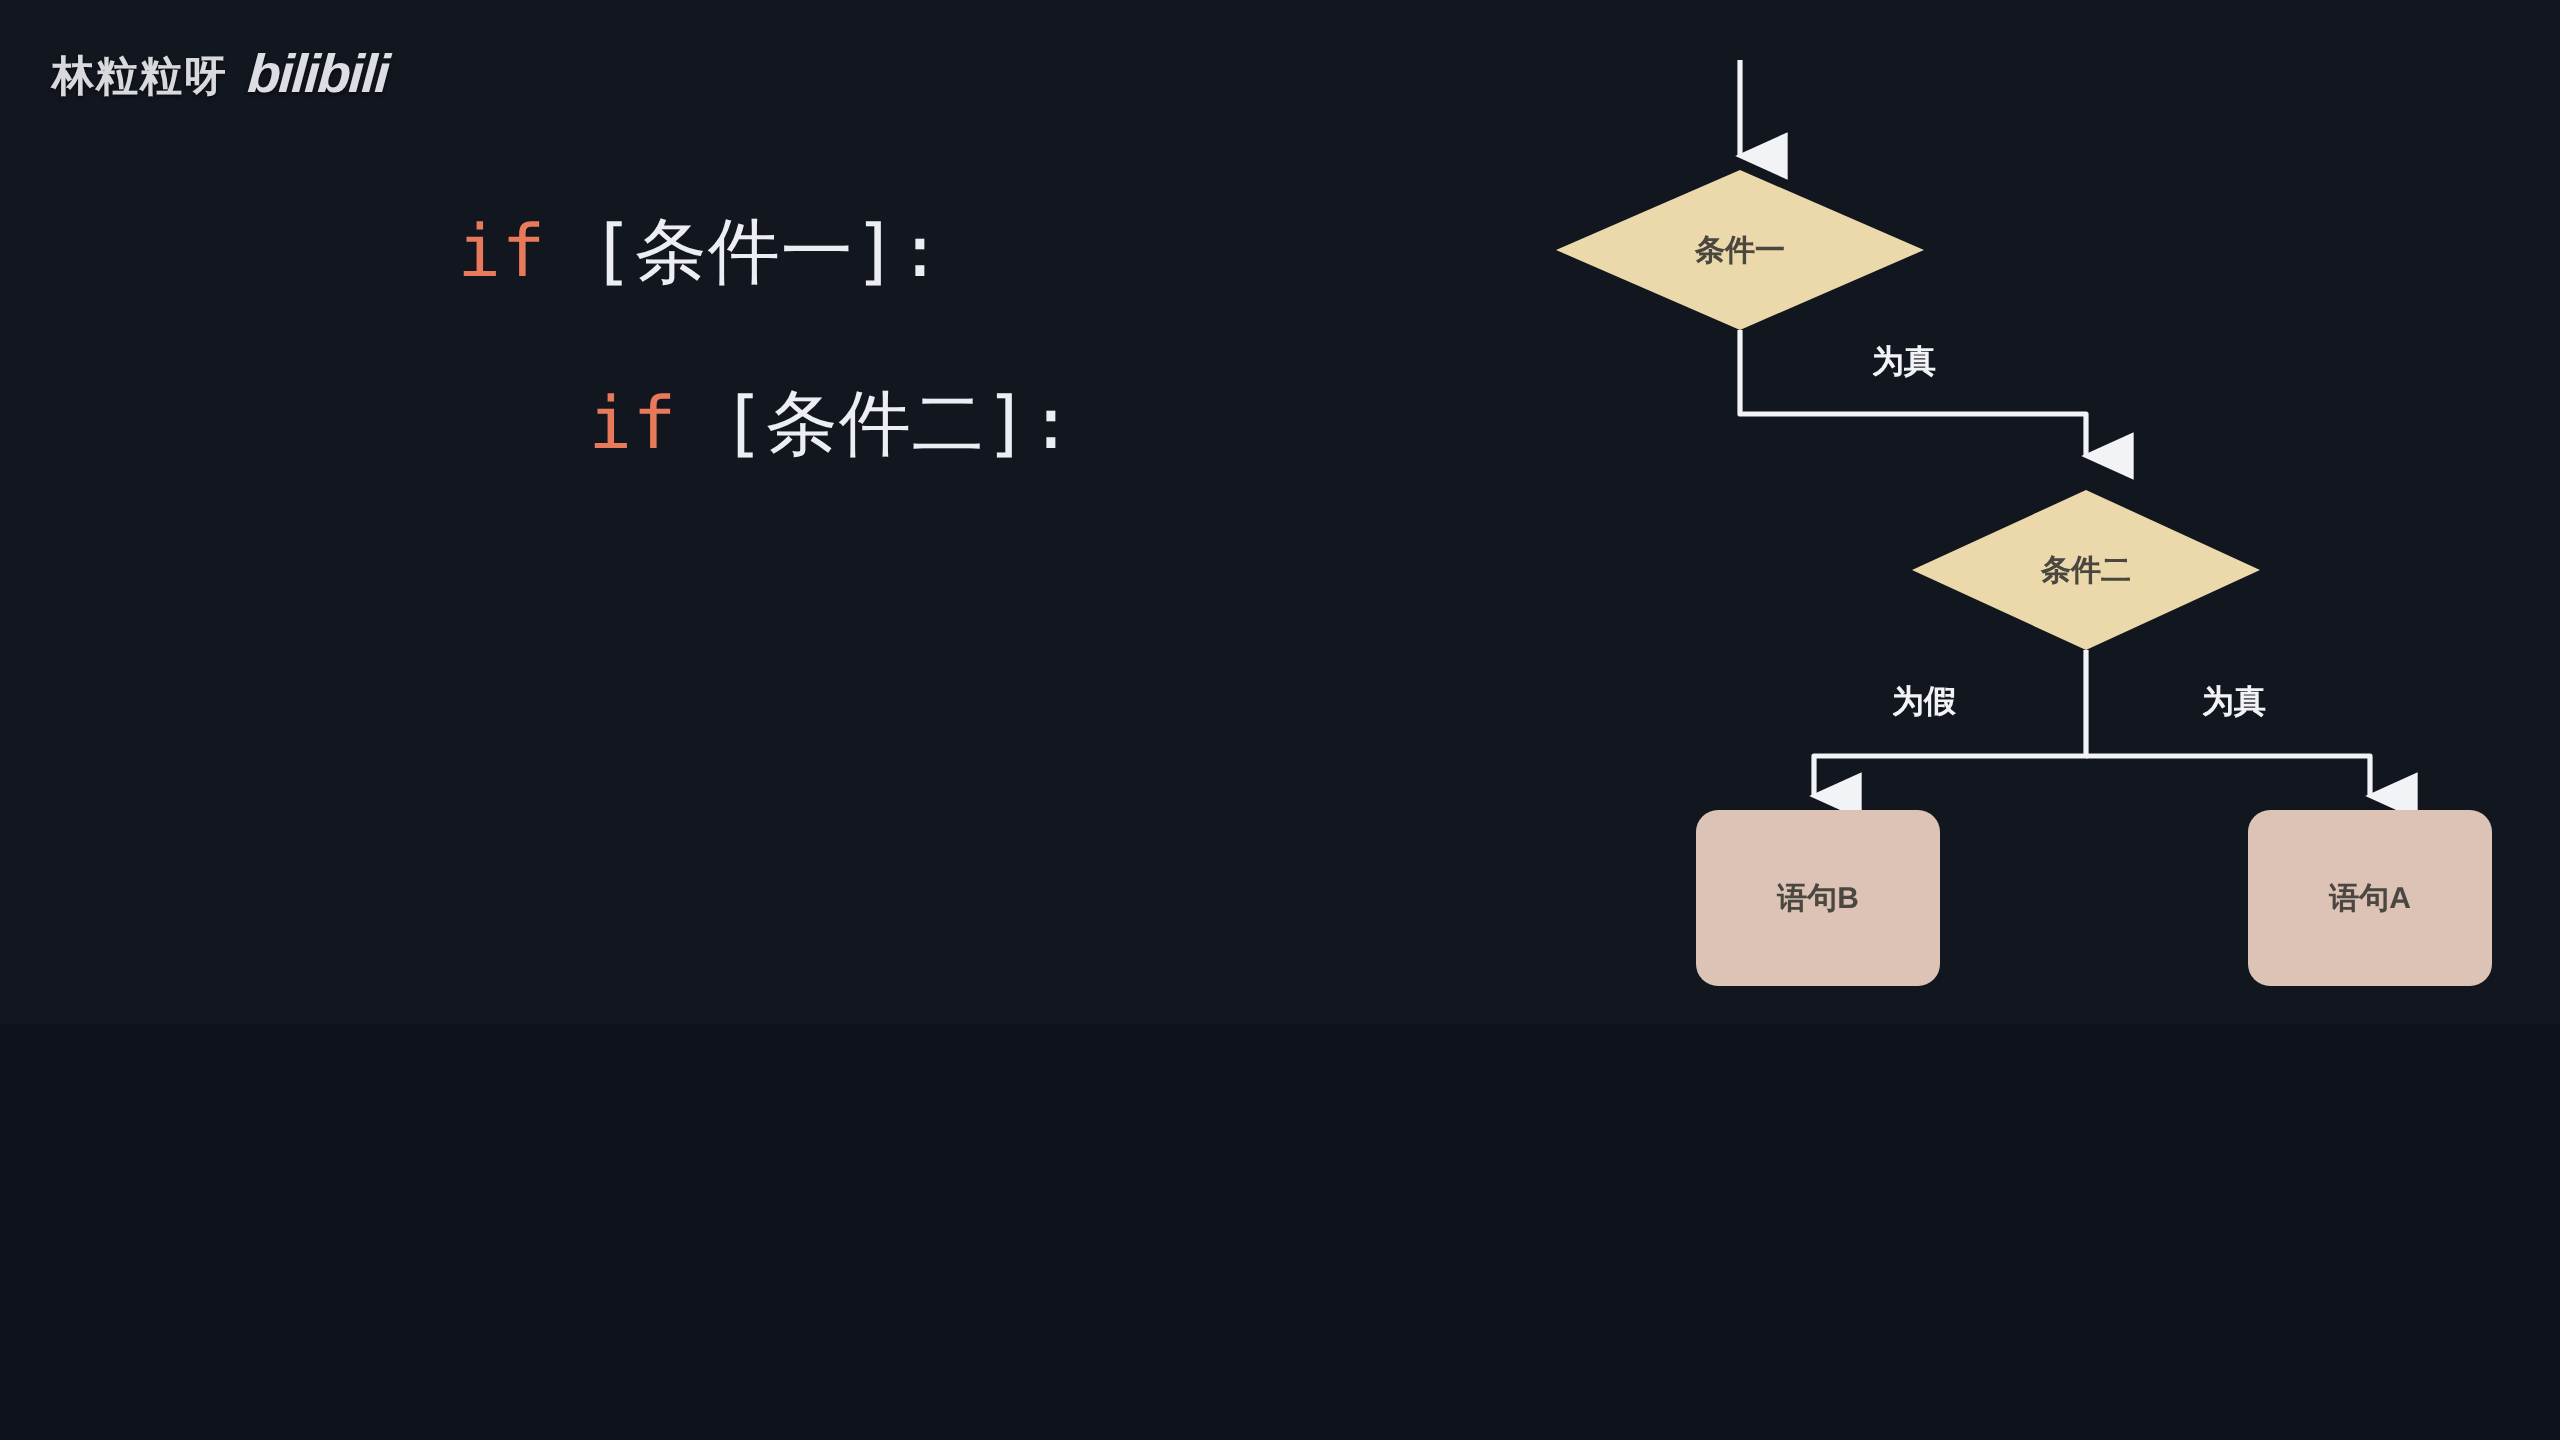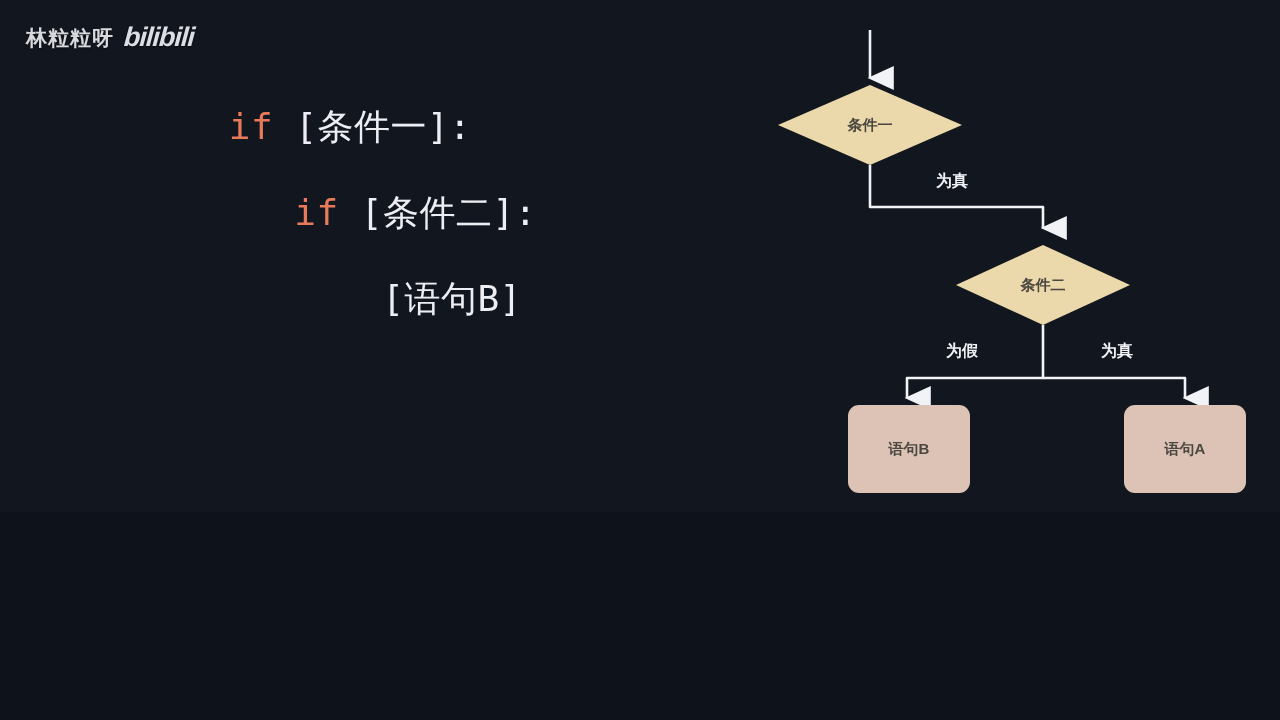--- a/index.html
+++ b/index.html
@@ -101,21 +101,20 @@
 <div id="stage">
 
   <div id="watermark">
     <span class="wm-name">林粒粒呀</span>
     <span class="wm-logo">bilibili</span>
   </div>
 
   <div id="code">
     <div class="code-line ind0"><span class="kw">if</span><span> [条件一]:</span></div>
     <div class="code-line ind1"><span class="kw">if</span><span> [条件二]:</span></div>
-    <div class="code-line ind2"><span>[语句B]</span></div>
   </div>
 
   <svg id="flow" viewBox="0 0 1280 720">
     <defs>
       <marker id="arrow" viewBox="0 0 12 12" refX="6" refY="10" markerWidth="11" markerHeight="11" orient="auto-start-reverse">
         <path d="M 1 0 L 11 0 L 6 11 Z" fill="#f2f3f6"></path>
       </marker>
     </defs>
 
     <path d="M 870 30 L 870 78" stroke="#f2f3f6" stroke-width="2.6" fill="none" marker-end="url(#arrow)"></path>

